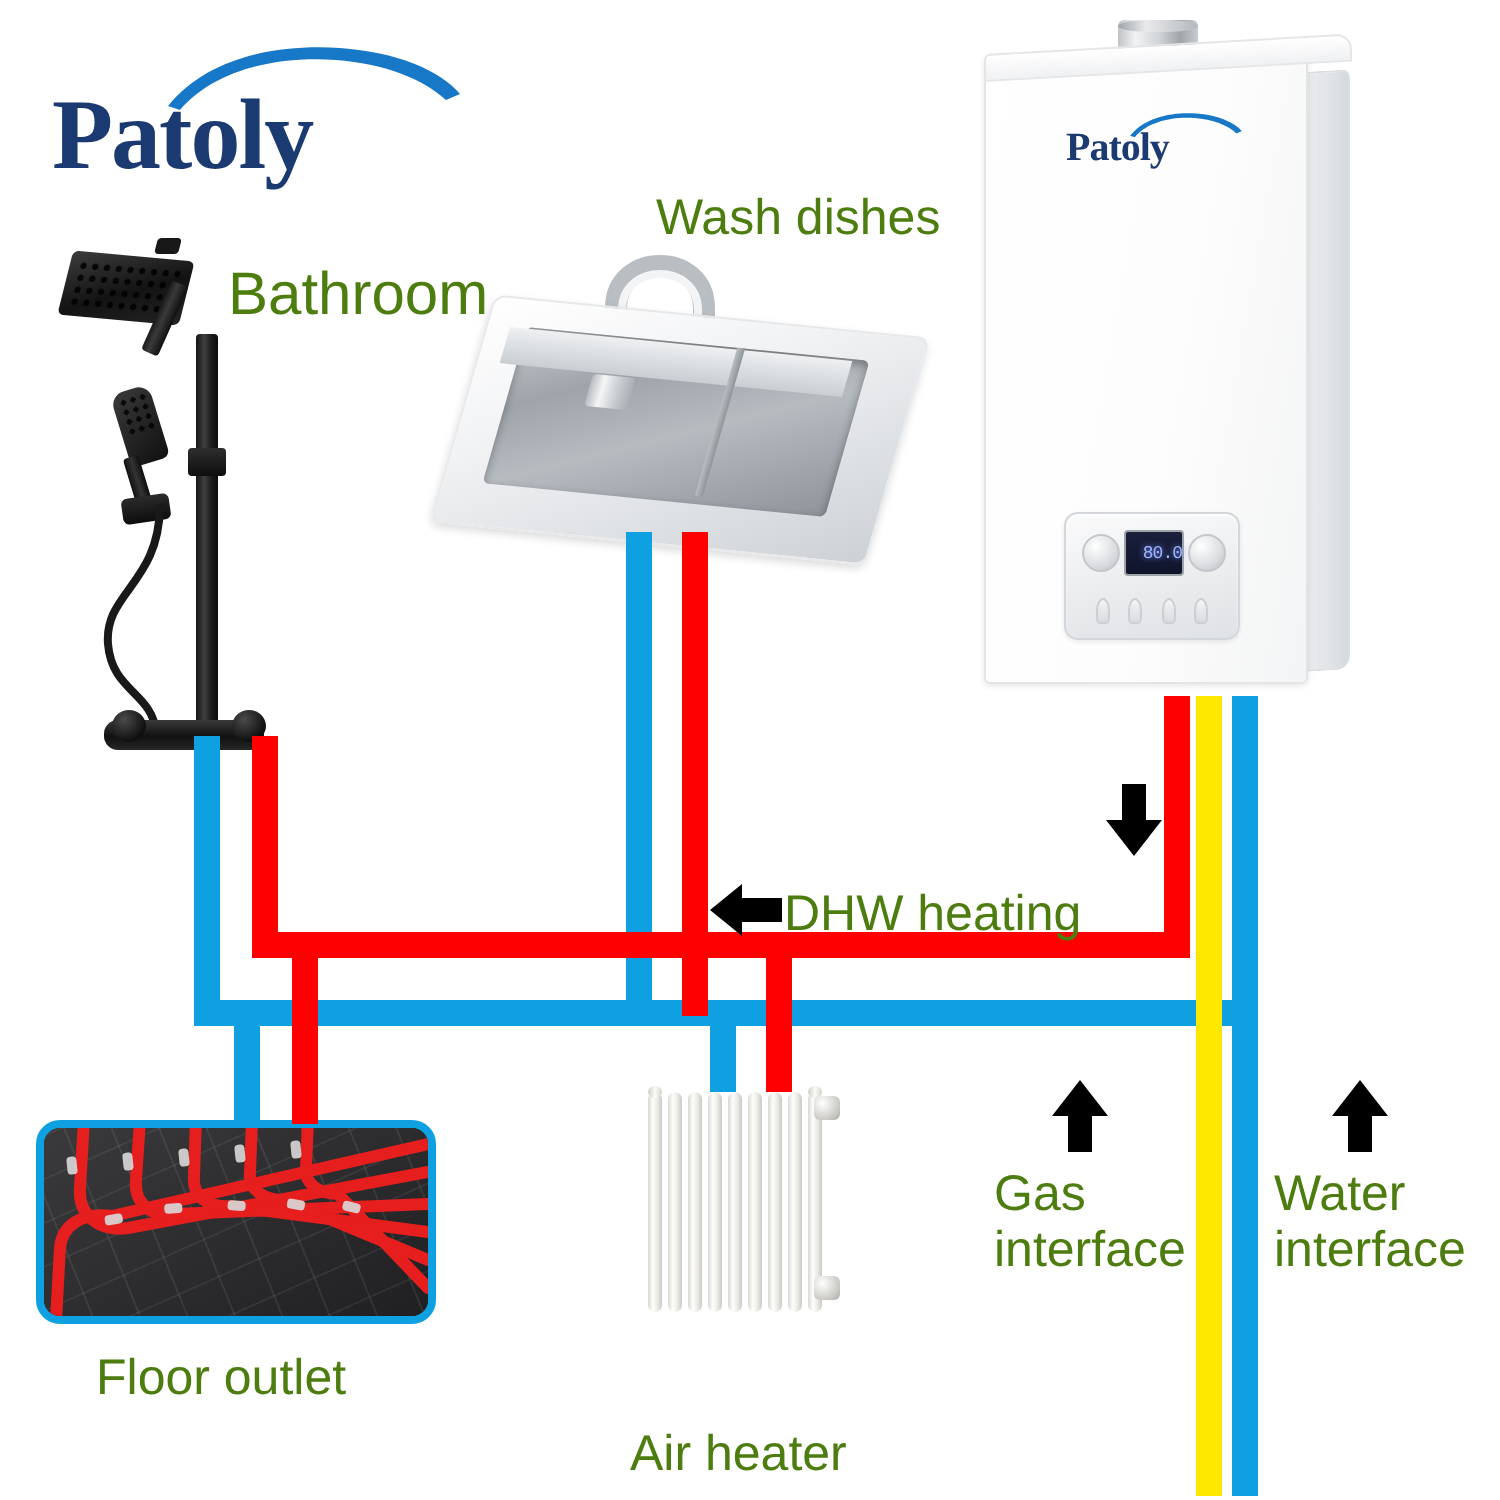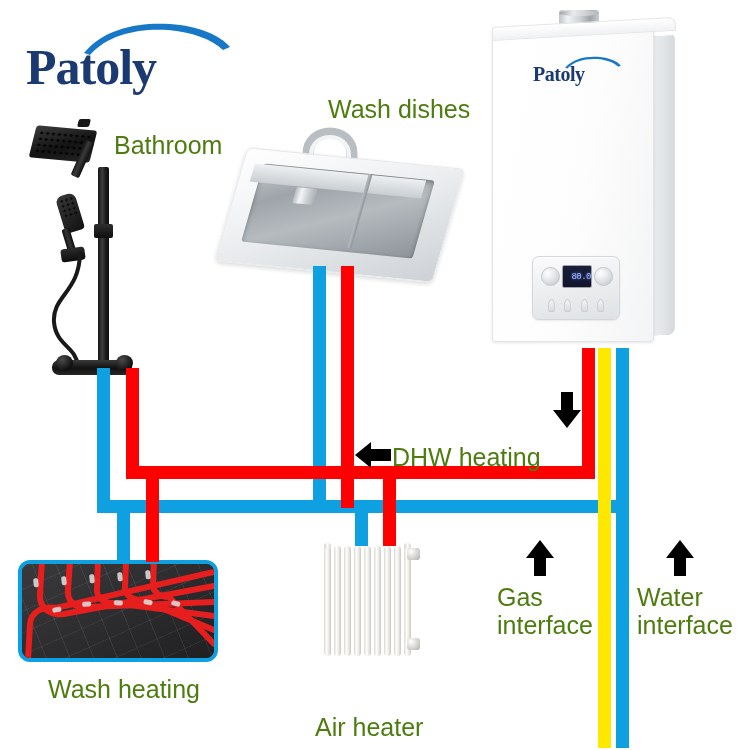--- a/index.html
+++ b/index.html
@@ -16,21 +16,21 @@
   .pipe{position:absolute;}
 
   
   .label{
     position:absolute;
     color:#4d7c0f;
     font-family:"Liberation Sans", sans-serif;
     white-space:nowrap;
     line-height:1.12;
   }
-  .lbl-bathroom{left:114px;top:131px;font-size:25px;text-align:center;}
+  .lbl-bathroom{left:114px;top:131px;font-size:30px;text-align:center;}
   .lbl-wash{left:328px;top:95px;font-size:25px;}
   .lbl-dhw{left:392px;top:443px;font-size:25px;}
   .lbl-floor{left:48px;top:675px;font-size:25px;}
   .lbl-air{left:315px;top:713px;font-size:25px;}
   .lbl-gas{left:497px;top:583px;font-size:25px;text-align:left;width:86px;}
   .lbl-water{left:637px;top:583px;font-size:25px;width:92px;}
 
   
   #logo{position:absolute;left:26px;top:22px;width:204px;height:62px;}
   #logo .word{
@@ -398,21 +398,21 @@
   <svg class="arrow" style="left:666px;top:540px;" width="28" height="36" viewBox="0 0 28 36">
     <path d="M14 0 L28 18 L20 18 L20 36 L8 36 L8 18 L0 18 Z" fill="#000000"></path>
   </svg>
 
   <div class="label lbl-bathroom">Bathroom</div>
 
   <div class="label lbl-wash">Wash dishes</div>
 
   <div class="label lbl-dhw">DHW heating</div>
 
-  <div class="label lbl-floor">Wash heating</div>
+  <div class="label lbl-floor">Floor outlet</div>
 
   <div class="label lbl-air">Air heater</div>
 
   <div class="label lbl-gas">
     <div>Gas</div>
     <div>interface</div>
   </div>
 
   <div class="label lbl-water">
     <div>Water</div>

